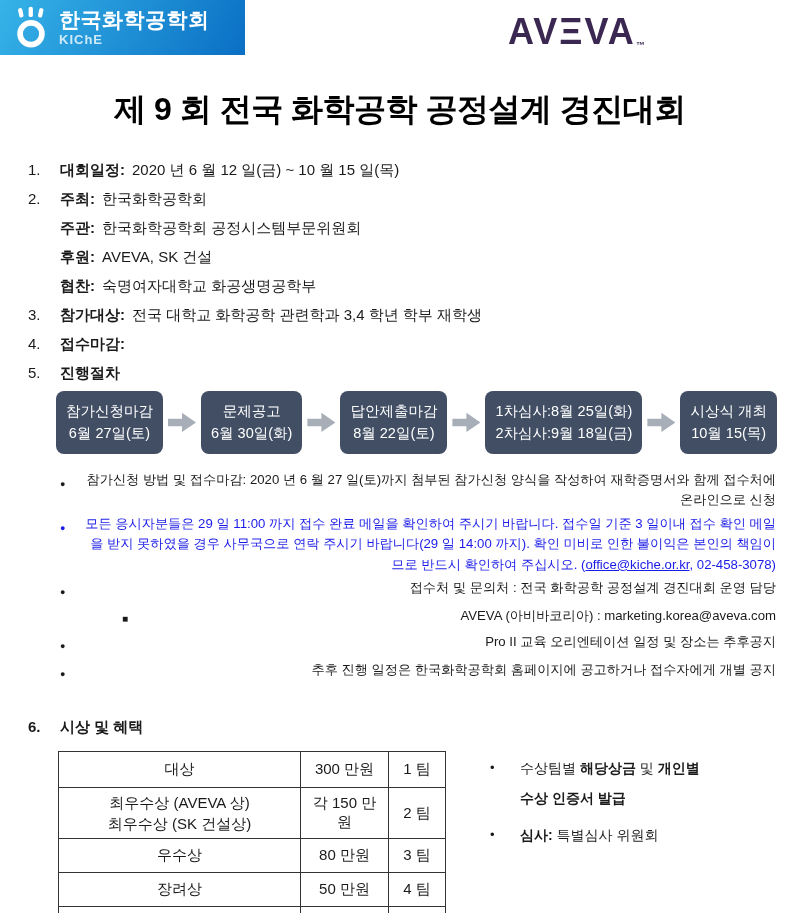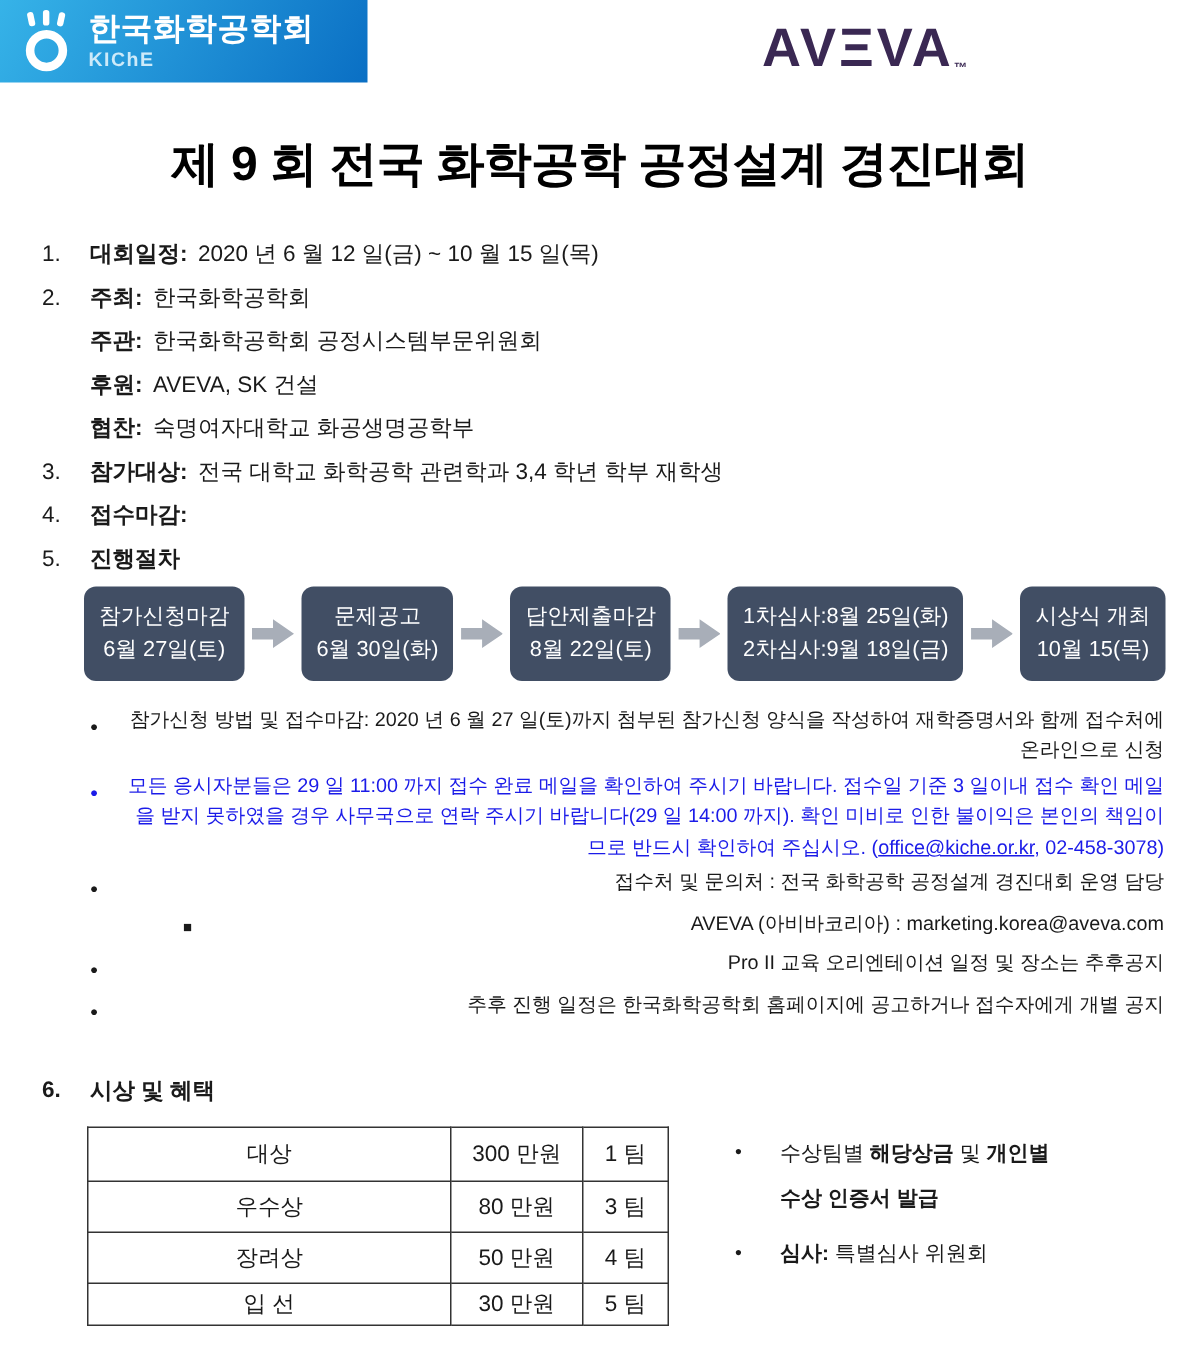--- a/index.html
+++ b/index.html
@@ -220,20 +220,28 @@
         <col class="c-name">
         <col class="c-prize">
         <col class="c-teams">
       </colgroup>
     <tbody>
       <tr class="r1">
         <td>대상</td>
         <td>300 만원</td>
         <td>1 팀</td>
       </tr>
+      <tr class="r2">
+        <td>
+          <div class="name-line">최우수상 (AVEVA 상)</div>
+          <div class="name-line">최우수상 (SK 건설상)</div>
+        </td>
+        <td>각 150 만원</td>
+        <td>2 팀</td>
+      </tr>
       <tr class="r3">
         <td>우수상</td>
         <td>80 만원</td>
         <td>3 팀</td>
       </tr>
       <tr class="r4">
         <td>장려상</td>
         <td>50 만원</td>
         <td>4 팀</td>
       </tr>

